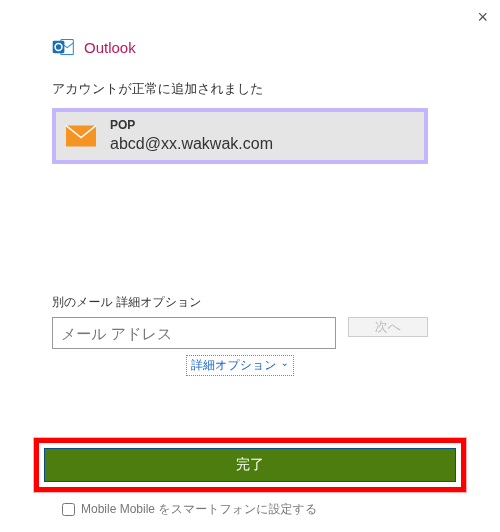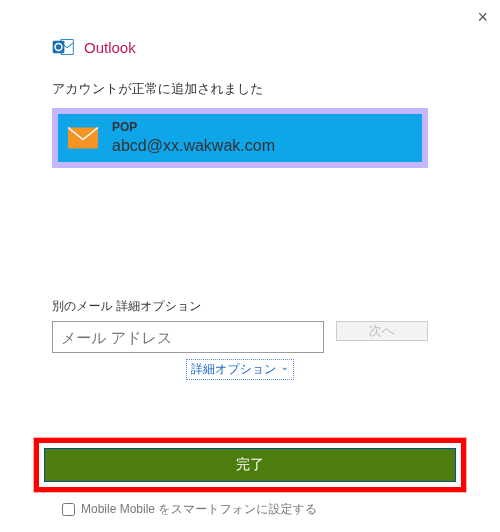--- a/index.html
+++ b/index.html
@@ -37,26 +37,26 @@
       font-size: 15px;
     }
     .content {
       padding: 22px 72px 0 52px;
     }
     .success {
       font-size: 13px;
       margin-bottom: 10px;
     }
     .account-box {
-      border: 6px solid #c4b5fd;
+      border: 4px solid #c4b5fd;
       padding: 6px 10px;
       display: flex;
       align-items: center;
       gap: 14px;
-      background: #0ea5e9;
+      background: #e5e5e5;
     }
     .mail-ico {
       width: 30px;
       height: 22px;
       flex-shrink: 0;
     }
     .account-text {
       display: flex;
       flex-direction: column;
       line-height: 1.3;
@@ -83,21 +83,21 @@
     .email-input {
       flex: 1;
       border: 1px solid #999;
       padding: 6px 8px;
       font-size: 15px;
       color: #888;
       font-family: inherit;
       height: 32px;
     }
     .next-btn {
-      width: 92px;
+      width: 80px;
       background: #f3f3f3;
       border: 1px solid #ccc;
       color: #bdbdbd;
       font-size: 13px;
       cursor: default;
       font-family: inherit;
     }
     .adv-row {
       text-align: center;
       margin-top: 6px;

